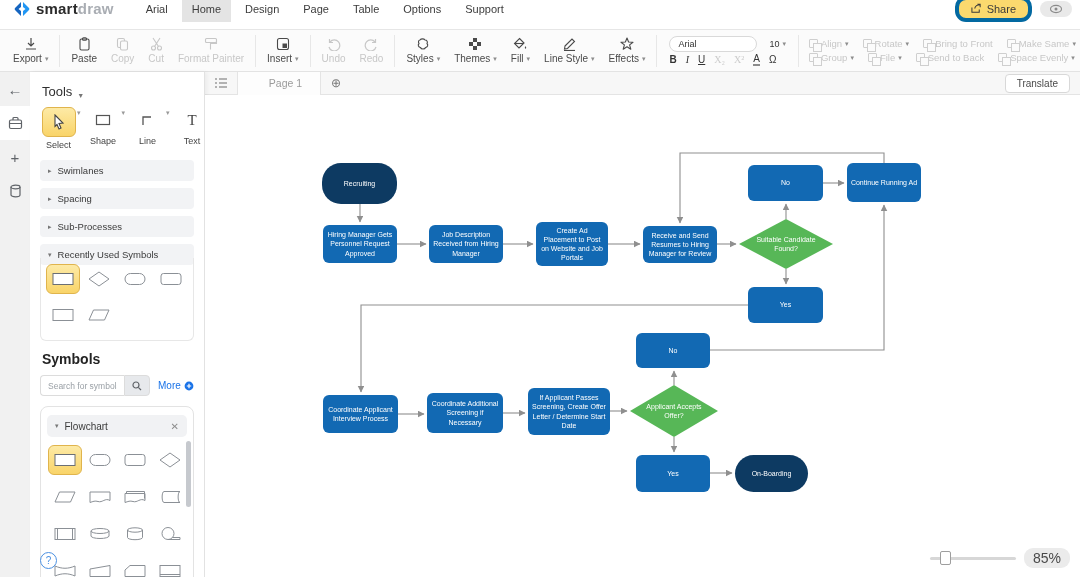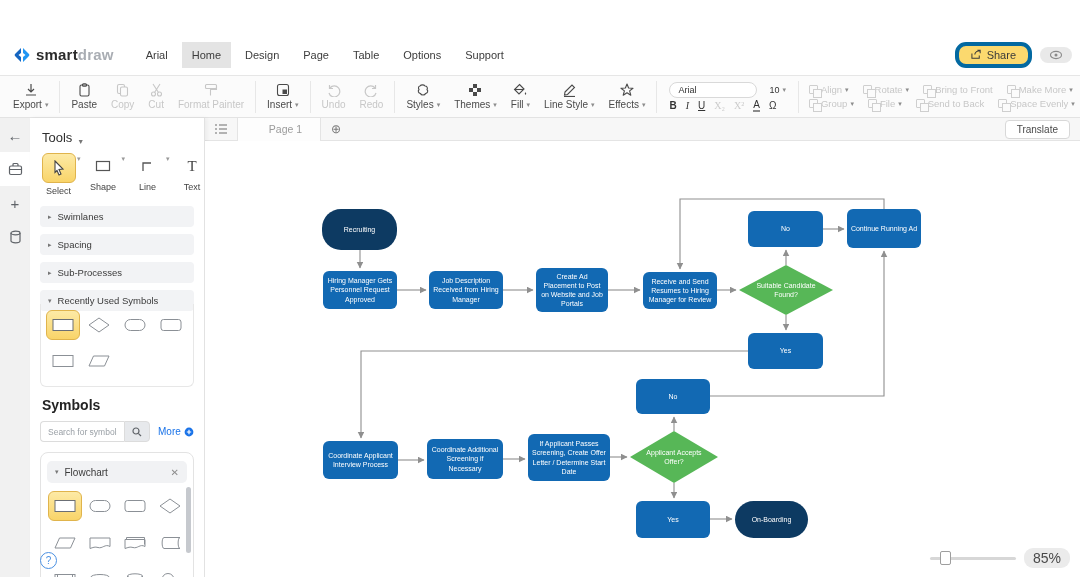--- a/index.html
+++ b/index.html
@@ -1,20 +1,20 @@
 <!DOCTYPE html>
 <html><head>
 <meta charset="utf-8">
 <style>
   * { margin:0; padding:0; box-sizing:border-box; }
   html,body { width:1080px; height:577px; overflow:hidden; font-family:"Liberation Sans", sans-serif; background:#fff; }
   .app { width:1080px; height:577px; display:flex; flex-direction:column; position:relative; }
 
   
-  .menubar { height:30px; background:#fff; border-bottom:1px solid #e6e6e6; display:flex; align-items:center; padding:0 8px 12px 14px; flex:0 0 30px;margin-top:46px; }
+  .menubar { height:30px; background:#fff; border-bottom:1px solid #e6e6e6; display:flex; align-items:center; padding:0 8px 12px 14px; flex:0 0 30px; }
   .logo { display:flex; align-items:center; gap:6px; margin-right:22px; }
   .logo-word { font-size:15px; font-weight:bold; letter-spacing:.2px; }
   .logo-smart { color:#2b2b2b; } .logo-draw { color:#a9adb3; }
   .menu-items { display:flex; align-items:center; gap:4px; }
   .menu-item { font-size:11px; color:#3c3c3c; padding:7px 10px; cursor:pointer; }
   .menu-item.active { background:#e4e4e4; }
   .menubar-right { margin-left:auto; display:flex; align-items:center; gap:8px; }
   .share-btn { display:flex; align-items:center; gap:5px; background:#fbd96e; border:4px solid #0369a1; border-radius:11px; padding:3px 12px; font-size:11px; color:#3a3a3a; cursor:pointer; }
   .eye-btn { background:#e9e9e9; border:none; border-radius:10px; padding:3px 9px; display:flex; align-items:center; cursor:pointer; }
 
@@ -278,21 +278,21 @@
             <span class="arr-ic"></span>
             <span>Rotate</span>
             <span class="chev">▾</span>
           </span>
         <span class="arr-item">
             <span class="arr-ic"></span>
             <span>Bring to Front</span>
           </span>
         <span class="arr-item">
             <span class="arr-ic"></span>
-            <span>Make More</span>
+            <span>Make Same</span>
             <span class="chev">▾</span>
           </span>
       </div>
       <div class="arr-row">
         <span class="arr-item">
             <span class="arr-ic"></span>
             <span>Group</span>
             <span class="chev">▾</span>
           </span>
         <span class="arr-item">

